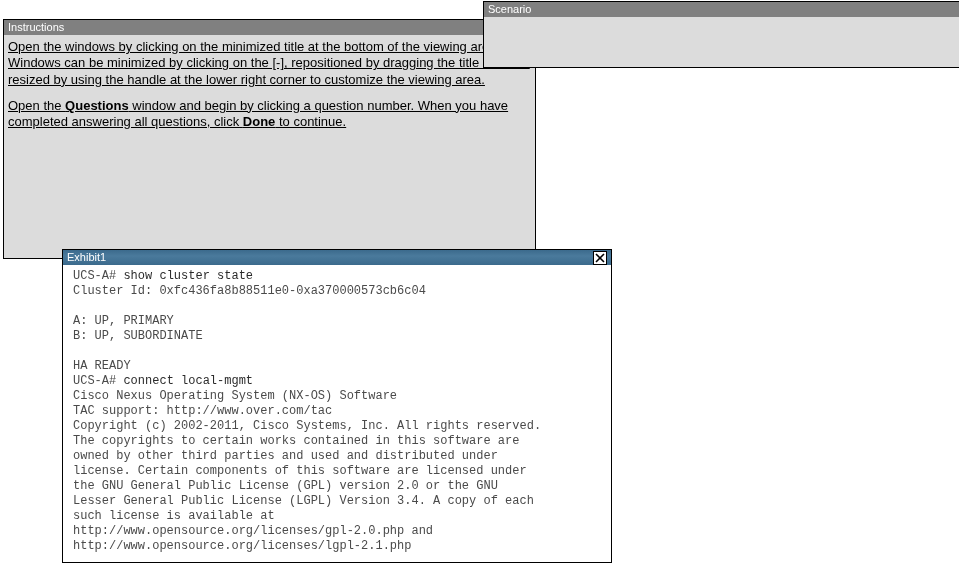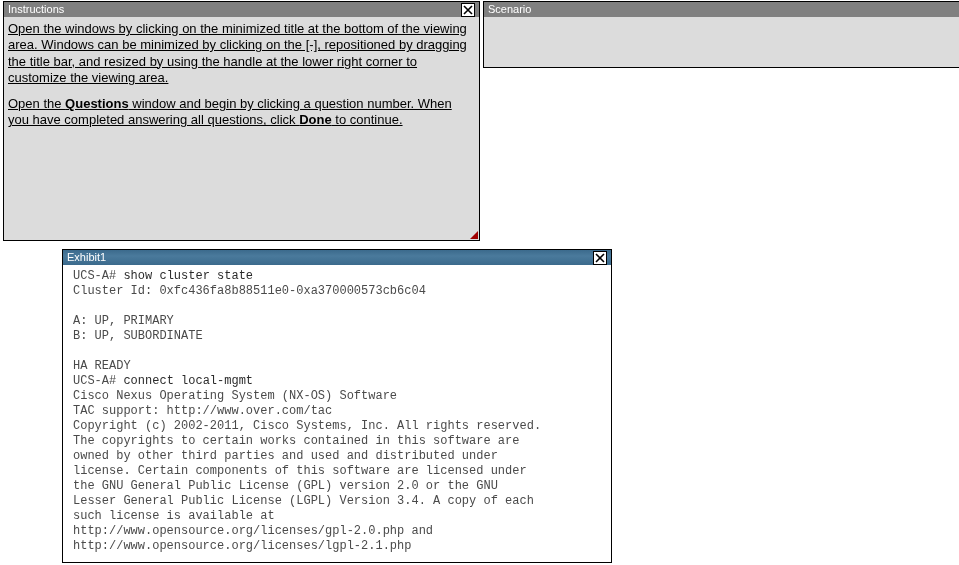--- a/index.html
+++ b/index.html
@@ -60,21 +60,21 @@
     position: absolute;
     right: 1px;
     bottom: 1px;
     width: 0;
     height: 0;
     border-style: solid;
     border-width: 0 0 8px 8px;
     border-color: transparent transparent #a00000 transparent;
   }
   
-  #instructions { left: 3px; top: 1px; width: 477px; height: 240px; }
+  #instructions { left: 3px; top: 19px; width: 533px; height: 240px; }
   
   #scenario { left: 483px; top: 1px; width: 511px; height: 67px; }
   
   #exhibit { left: 62px; top: 249px; width: 550px; height: 314px; background:#fff; }
   #exhibit .terminal {
     font-family: "Courier New", Courier, monospace;
     font-size: 12px;
     line-height: 1.25;
     white-space: pre;
     color: #4a4a4a;

